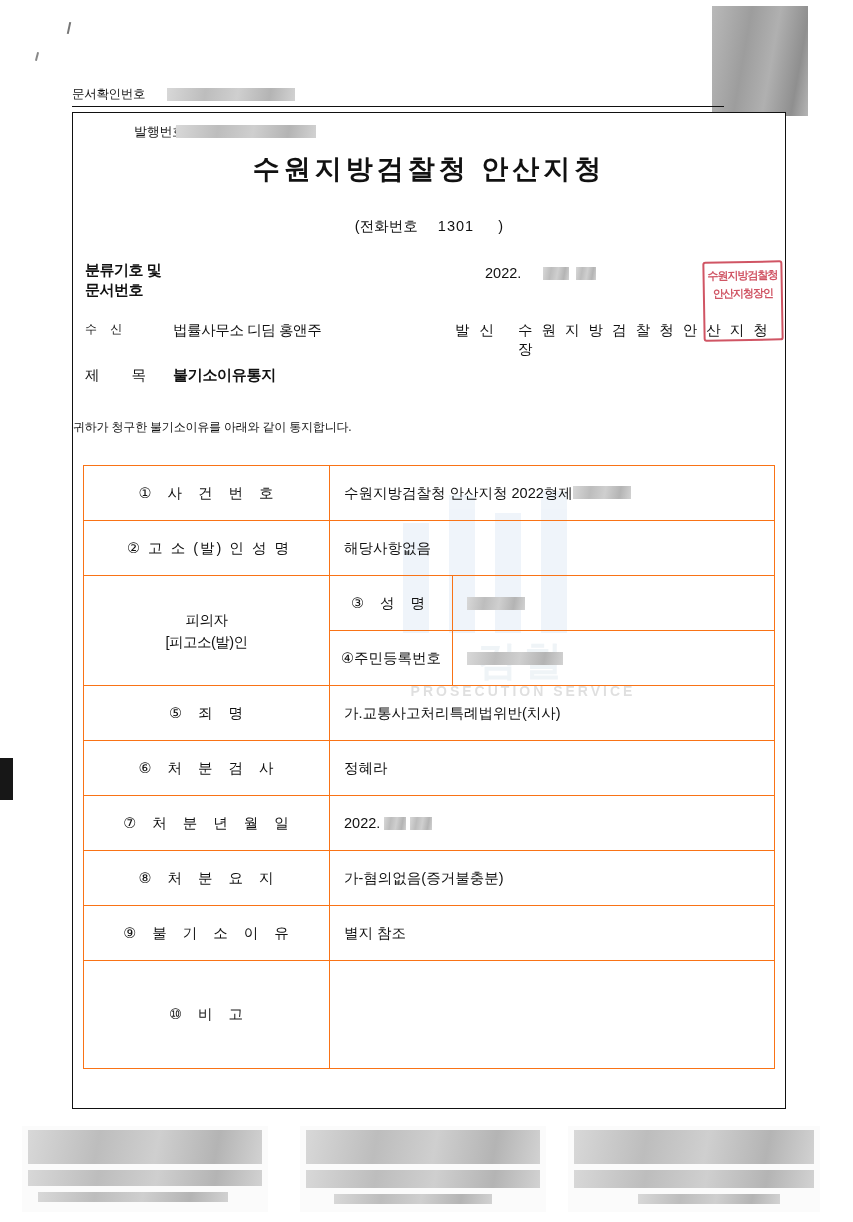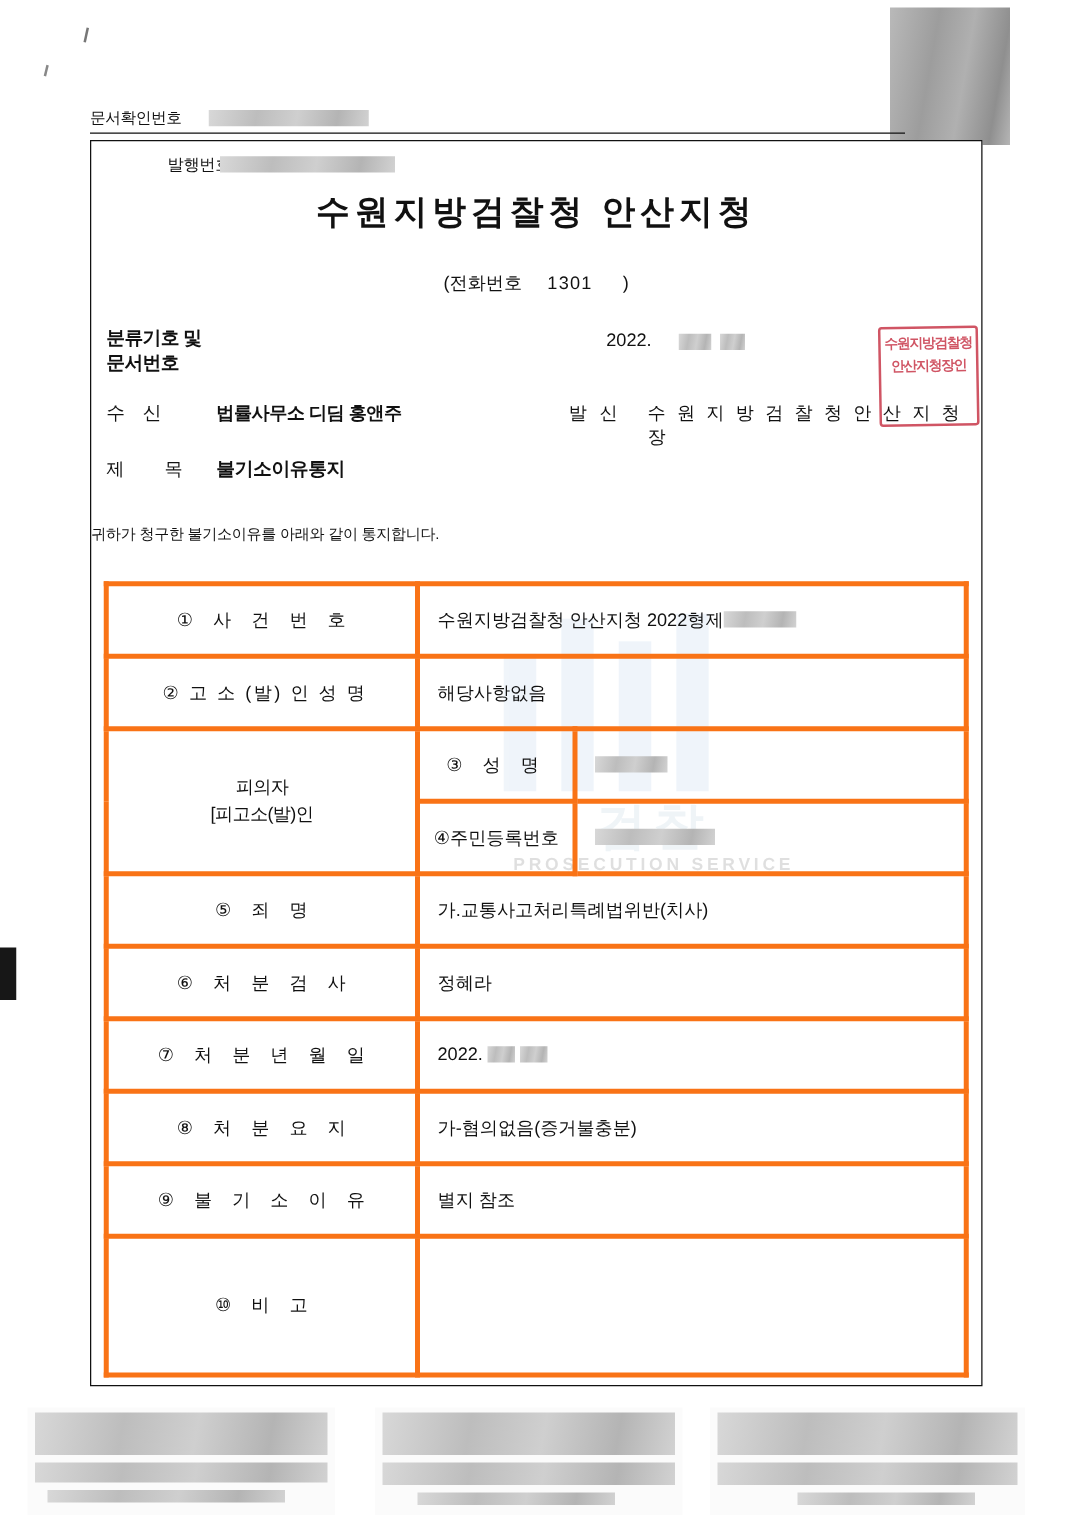--- a/index.html
+++ b/index.html
@@ -35,22 +35,22 @@
   .phone{position:absolute;left:0;top:104px;width:712px;text-align:center;font-size:14.5px;letter-spacing:0px;}
   .phone .num{letter-spacing:1px;}
 
   .cls-line1{position:absolute;left:12px;top:148px;font-size:15px;font-weight:bold;letter-spacing:-0.5px;}
   .cls-line2{position:absolute;left:12px;top:168px;font-size:15px;font-weight:bold;letter-spacing:-0.5px;}
 
   .date-line{position:absolute;left:412px;top:152px;font-size:14.5px;}
   .date-red1{position:absolute;left:470px;top:154px;width:26px;height:13px;}
   .date-red2{position:absolute;left:503px;top:154px;width:20px;height:13px;}
 
-  .row-su{position:absolute;left:12px;top:208px;font-size:15px;letter-spacing:5px;}
-  .row-su-val{position:absolute;left:100px;top:208px;font-size:14.5px;font-weight:bold;letter-spacing:-0.4px;}
+  .row-su{position:absolute;left:12px;top:208px;font-size:12px;letter-spacing:5px;}
+  .row-su-val{position:absolute;left:100px;top:208px;font-size:14.5px;font-weight:normal;letter-spacing:-0.4px;}
   .row-balsin{position:absolute;left:382px;top:208px;font-size:14.5px;letter-spacing:3px;}
   .row-balsin-val{position:absolute;left:445px;top:208px;font-size:14.5px;font-weight:normal;letter-spacing:2.5px;}
 
   .row-subj{position:absolute;left:12px;top:253px;font-size:14.5px;letter-spacing:14px;}
   .row-subj-val{position:absolute;left:100px;top:253px;font-size:15px;font-weight:bold;letter-spacing:-0.3px;}
 
   .notice{position:absolute;left:0;top:306px;width:712px;text-align:left;font-size:12px;letter-spacing:-0.2px;}
 
   
   .stamp{position:absolute;left:630px;top:148px;width:80px;height:80px;border:2.5px solid #c8384a;
@@ -61,21 +61,21 @@
   
   .watermark{position:absolute;left:300px;top:380px;width:300px;height:250px;opacity:.22;pointer-events:none;}
   .wm-bar{position:absolute;bottom:110px;background:#b9d2ea;}
   .wm-text{position:absolute;left:0;top:140px;width:300px;text-align:center;
            font-size:40px;font-weight:bold;color:#b9cede;letter-spacing:6px;}
   .wm-sub{position:absolute;left:0;top:190px;width:300px;text-align:center;
           font-size:14px;font-weight:bold;color:#737373;letter-spacing:3px;}
 
   
   .tbl{position:absolute;left:10px;top:352px;width:692px;border-collapse:collapse;}
-  .tbl td{border:4px solid #f97316;font-size:14.5px;height:52px;vertical-align:middle;}
+  .tbl td{border:1px solid #f97316;font-size:14.5px;height:52px;vertical-align:middle;}
   .lbl{width:238px;text-align:center;letter-spacing:6px;padding-left:6px;}
   .lbl-tight{letter-spacing:2px;}
   .val{padding-left:14px;}
   .sub-lbl{width:120px;text-align:center;letter-spacing:6px;}
   .sub-lbl-tight{letter-spacing:0px;font-size:13.5px;}
   .acc-lbl{width:118px;text-align:center;line-height:22px;font-size:14px;letter-spacing:-0.5px;}
   .tall td{height:105px;}
   .val-red{display:inline-block;width:58px;height:13px;vertical-align:middle;position:relative;top:-1px;}
   .val-red-wide{display:inline-block;width:96px;height:13px;vertical-align:middle;position:relative;top:-1px;}
   .val-red-date{display:inline-block;width:22px;height:13px;vertical-align:middle;position:relative;top:-1px;}

